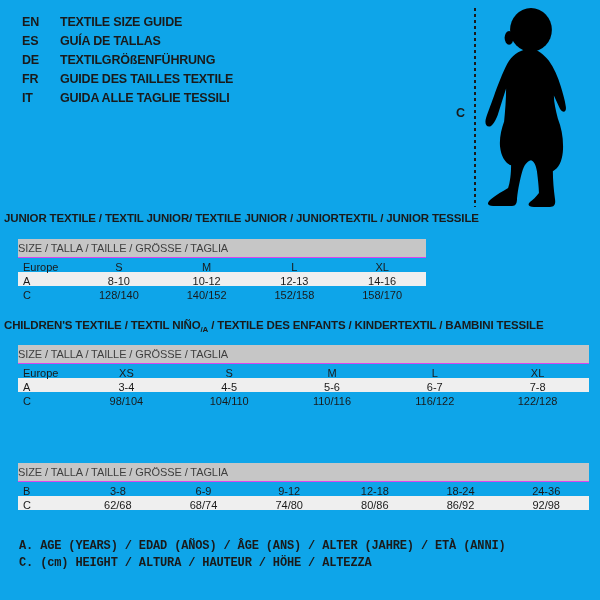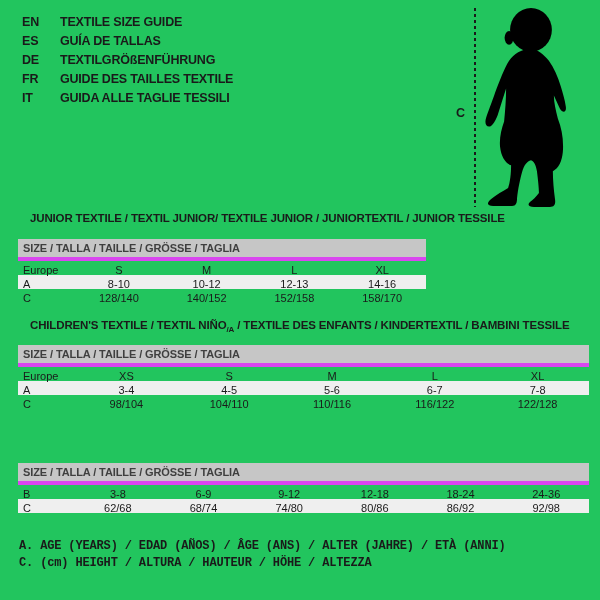--- a/index.html
+++ b/index.html
@@ -1,39 +1,39 @@
 <!DOCTYPE html>
 <html><head>
 <meta charset="utf-8">
 <style>
   html,body{margin:0;padding:0;background:#fff;}
   .stage{
-    position:relative;width:600px;height:600px;background:#22c55e;overflow:hidden;
+    position:relative;width:600px;height:600px;background:#0ea5e9;overflow:hidden;
     font-family:"Liberation Sans","DejaVu Sans",sans-serif;color:#1a1a1a;
     -webkit-font-smoothing:antialiased;
   }
   
   .lang-list{position:absolute;left:22px;top:13px;font-weight:700;font-size:12.5px;
     line-height:19px;letter-spacing:-0.2px;}
   .lang-row{display:flex;}
   .lang-code{width:38px;flex:0 0 38px;}
   
   .dash-line{position:absolute;left:474px;top:8px;width:2px;height:199px;
     background:repeating-linear-gradient(to bottom,#1a1a1a 0px,#1a1a1a 3px,transparent 3px,transparent 6px);}
   .measure-label{position:absolute;left:456px;top:106px;font-weight:700;font-size:12.5px;}
   .baby{position:absolute;left:484px;top:8px;width:84px;height:200px;}
   
-  .tbl-title{position:absolute;left:30px;font-weight:700;font-size:11.5px;line-height:14px;
+  .tbl-title{position:absolute;left:4px;font-weight:700;font-size:11.5px;line-height:14px;
     letter-spacing:-0.15px;white-space:nowrap;}
   .tbl-title sub{font-size:8px;}
   .two-line{line-height:17px;}
   
   .tbl{position:absolute;left:18px;font-size:11px;}
-  .bar{height:18px;line-height:18px;background:#c6c6c6;border-bottom:4px solid #d946ef;
-    color:#3f3f3f;padding-left:5px;letter-spacing:-0.1px;font-weight:bold;}
+  .bar{height:18px;line-height:18px;background:#c6c6c6;border-bottom:1px solid #d946ef;
+    color:#3f3f3f;letter-spacing:-0.1px;}
   .row{display:flex;height:14px;line-height:18px;}
   .row.alt{background:#efefef;}
   .lbl{flex:0 0 52px;padding-left:5px;}
   .cell{flex:1;text-align:center;}
   
   .legend{position:absolute;left:19px;top:538px;font-weight:700;font-size:12px;
     line-height:17.3px;letter-spacing:-0.15px;white-space:nowrap;font-family:Liberation Mono, monospace;}
 </style>
 </head>
 <body>

